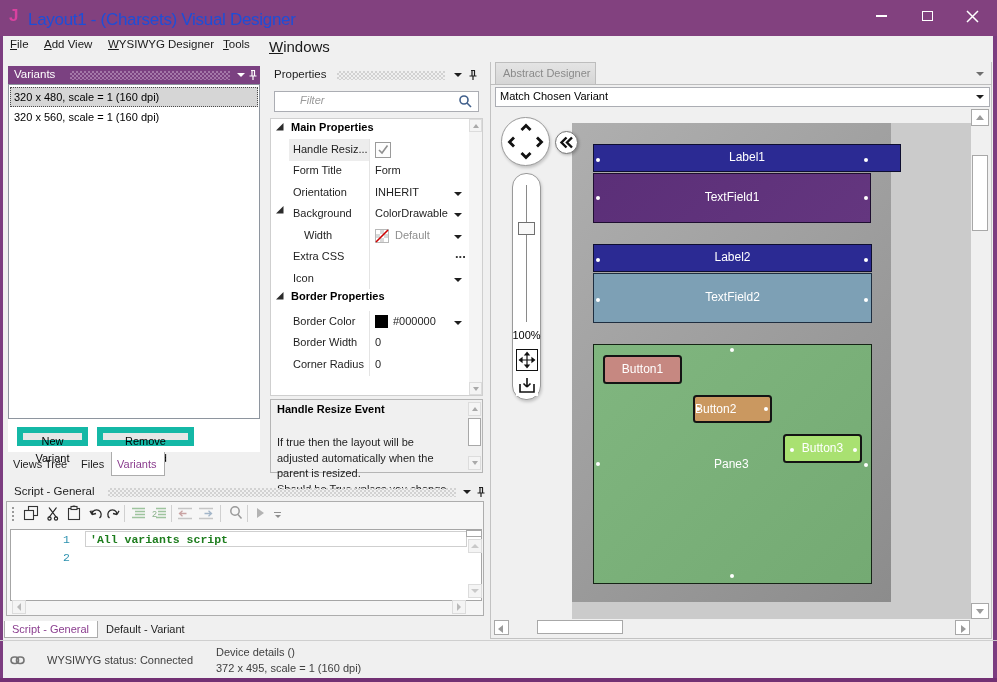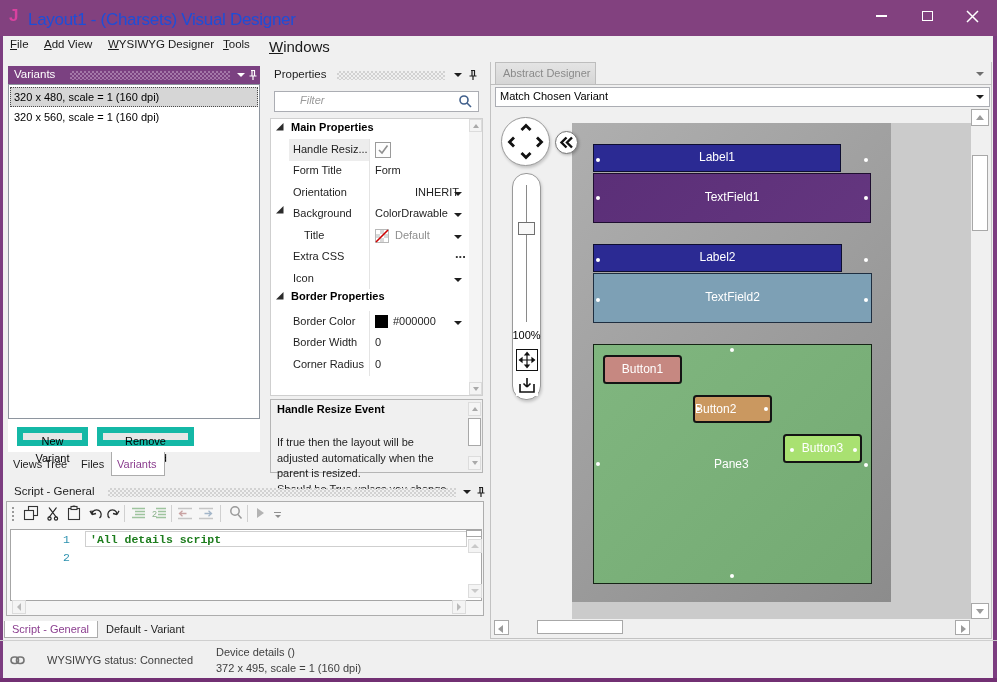--- a/index.html
+++ b/index.html
@@ -88,36 +88,36 @@
   </svg>
 <svg class="abs" style="left:276px;top:206px;" width="8" height="8">
     <polygon points="0,7.5 7.5,7.5 7.5,0" fill="#2B2B2B"></polygon>
   </svg>
 
 <div class="abs" style="left:289px;top:139px;width:80px;height:22px;background:#EDEDED;"></div>
 <div class="abs" style="left:293px;top:143px;width:74px;overflow:hidden;white-space:nowrap;font-size:11px;">Handle Resiz...</div>
 <div class="abs" style="left:293px;top:164px;font-size:11px;">Form Title</div>
 <div class="abs" style="left:293px;top:186px;font-size:11px;">Orientation</div>
 <div class="abs" style="left:293px;top:207px;font-size:11px;">Background</div>
-<div class="abs" style="left:304px;top:229px;font-size:11px;">Title</div>
+<div class="abs" style="left:304px;top:229px;font-size:11px;">Width</div>
 <div class="abs" style="left:293px;top:250px;font-size:11px;">Extra CSS</div>
 <div class="abs" style="left:293px;top:272px;font-size:11px;">Icon</div>
 <div class="abs" style="left:293px;top:315px;font-size:11px;">Border Color</div>
 <div class="abs" style="left:293px;top:336px;font-size:11px;">Border Width</div>
 <div class="abs" style="left:293px;top:358px;font-size:11px;">Corner Radius</div>
 
 <div class="abs" style="left:369px;top:139px;width:1px;height:150px;background:#E4E4E4;"></div>
 <div class="abs" style="left:369px;top:311px;width:1px;height:65px;background:#E4E4E4;"></div>
 
 <div class="abs" style="left:375px;top:142px;width:16px;height:16px;background:#FDFDFD;border:1px solid #9A9A9A;"></div>
 <svg class="abs" style="left:377px;top:144px;" width="12" height="12">
     <path d="M2 6 L5 9 L10.5 1.5" stroke="#8F8F8F" stroke-width="1.6" fill="none"></path>
   </svg>
 <div class="abs" style="left:375px;top:164px;font-size:11px;">Form</div>
-<div class="abs" style="left:375px;top:186px;font-size:11px;margin-left:40px;">INHERIT</div>
+<div class="abs" style="left:375px;top:186px;font-size:11px;">INHERIT</div>
 <div class="abs darr" style="left:454px;top:192px;"></div>
 <div class="abs" style="left:375px;top:207px;font-size:11px;width:78px;overflow:hidden;white-space:nowrap;">ColorDrawable</div>
 <div class="abs darr" style="left:454px;top:213px;"></div>
 <div class="abs" style="left:375px;top:229px;width:14px;height:14px;background:conic-gradient(#D8D8D8 25%,#FFF 0 50%,#D8D8D8 0 75%,#FFF 0);background-size:8px 8px;border:1px solid #B8B8B8;"></div>
 <svg class="abs" style="left:375px;top:229px;" width="14" height="14">
     <path d="M13 1 L1 13" stroke="#CC0000" stroke-width="1.6"></path>
   </svg>
 <div class="abs" style="left:395px;top:229px;font-size:11px;color:#8E8E8E;">Default</div>
 <div class="abs darr" style="left:454px;top:235px;"></div>
 <div class="abs" style="left:455px;top:246px;font-size:13px;font-weight:bold;color:#333;">...</div>
@@ -221,21 +221,21 @@
 <div class="abs" style="left:247px;top:505px;width:1px;height:17px;background:#D0D0D0;"></div>
 <div class="abs" style="left:257px;top:508px;width:0;height:0;border-top:5px solid transparent;border-bottom:5px solid transparent;border-left:7px solid #B3B3B3;"></div>
 <div class="abs" style="left:274px;top:512px;width:7px;height:4px;border-top:1.5px solid #8F8F8F;">
     <div style="margin:1.5px auto 0;width:0;height:0;border-left:3.5px solid transparent;border-right:3.5px solid transparent;border-top:3.5px solid #8F8F8F;"></div>
   </div>
 
 <div class="abs" style="left:10px;top:529px;width:472px;height:72px;background:#FFF;border:1px solid #A6A6A6;"></div>
 <div class="abs" style="left:46px;top:533px;width:24px;text-align:right;font-family:'Liberation Mono',monospace;font-size:11.5px;color:#2B91AF;">1</div>
 <div class="abs" style="left:46px;top:551px;width:24px;text-align:right;font-family:'Liberation Mono',monospace;font-size:11.5px;color:#2B91AF;">2</div>
 <div class="abs" style="left:85px;top:531px;width:382px;height:16px;border:1px solid #CFCFCF;"></div>
-<div class="abs" style="left:90px;top:533px;font-family:'Liberation Mono',monospace;font-size:11.5px;font-weight:bold;color:#1E7D1E;">'All details script</div>
+<div class="abs" style="left:90px;top:533px;font-family:'Liberation Mono',monospace;font-size:11.5px;font-weight:bold;color:#1E7D1E;">'All variants script</div>
 <div class="abs wsb" style="left:466px;top:530px;width:16px;height:7px;"></div>
 <div class="abs sbarrow" style="left:468px;top:539px;width:14px;height:14px;">
     <div style="width:0;height:0;border-left:4px solid transparent;border-right:4px solid transparent;border-bottom:4.5px solid #C9C9C9;"></div>
   </div>
 <div class="abs sbarrow" style="left:468px;top:584px;width:14px;height:14px;">
     <div style="width:0;height:0;border-left:4px solid transparent;border-right:4px solid transparent;border-top:4.5px solid #C9C9C9;"></div>
   </div>
 <div class="abs sbarrow" style="left:12px;top:600px;width:14px;height:14px;">
     <div style="width:0;height:0;border-top:4px solid transparent;border-bottom:4px solid transparent;border-right:4.5px solid #B9B9B9;"></div>
   </div>
@@ -264,23 +264,23 @@
 <div class="abs" style="left:490px;top:84px;width:502px;height:1px;background:#BDBDBD;"></div>
 <div class="abs" style="left:976px;top:72px;width:0;height:0;border-left:4px solid transparent;border-right:4px solid transparent;border-top:4px solid #6E6E6E;"></div>
 
 <div class="abs" style="left:495px;top:87px;width:495px;height:20px;background:#FFF;border:1px solid #ABADB3;"></div>
 <div class="abs" style="left:500px;top:90px;font-size:11px;color:#000;">Match Chosen Variant</div>
 <div class="abs darr" style="left:976px;top:95px;"></div>
 
 <div class="abs" style="left:572px;top:123px;width:401px;height:496px;background:#CBCBCB;"></div>
 <div class="abs" style="left:572px;top:123px;width:319px;height:479px;background:linear-gradient(135deg,#AFAFAF,#8C8C8C);"></div>
 
-<div class="abs" style="left:593px;top:144px;width:248px;height:28px;background:#2B2A93;border:1.5px solid #0E0E30;color:#FFF;font-size:12px;text-align:center;line-height:25px;">Label1</div>
+<div class="abs" style="left:593px;top:144px;width:308px;height:28px;background:#2B2A93;border:1.5px solid #0E0E30;color:#FFF;font-size:12px;text-align:center;line-height:25px;">Label1</div>
 <div class="abs" style="left:593px;top:173px;width:278px;height:50px;background:linear-gradient(135deg,#5B2F78,#64367F);border:1.5px solid #1E0E30;color:#FFF;font-size:12px;text-align:center;line-height:47px;">TextField1</div>
-<div class="abs" style="left:593px;top:244px;width:249px;height:28px;background:#2B2A93;border:1.5px solid #0E0E30;color:#FFF;font-size:12px;text-align:center;line-height:25px;">Label2</div>
+<div class="abs" style="left:593px;top:244px;width:279px;height:28px;background:#2B2A93;border:1.5px solid #0E0E30;color:#FFF;font-size:12px;text-align:center;line-height:25px;">Label2</div>
 <div class="abs" style="left:593px;top:273px;width:279px;height:50px;background:#7DA0B5;border:1.5px solid #1E2E40;color:#FFF;font-size:12px;text-align:center;line-height:47px;">TextField2</div>
 <div class="abs" style="left:593px;top:344px;width:279px;height:240px;background:linear-gradient(135deg,#80B67F,#74AA73);border:1.5px solid #152415;"></div>
 <div class="abs" style="left:714px;top:457px;color:#FFF;font-size:12px;">Pane3</div>
 <div class="abs" style="left:603px;top:355px;width:79px;height:29px;background:#C68881;border:2px solid #141414;border-radius:3.5px;color:#FFF;font-size:12px;text-align:center;line-height:25px;">Button1</div>
 <div class="abs" style="left:693px;top:395px;width:79px;height:28px;background:#CA9860;border:2px solid #141414;border-radius:3.5px;color:#FFF;font-size:12px;text-align:left;line-height:24px;">Button2</div>
 <div class="abs" style="left:783px;top:434px;width:79px;height:29px;background:#A9E171;border:2px solid #141414;border-radius:3.5px;color:#FFF;font-size:12px;text-align:center;line-height:25px;">Button3</div>
 
 <div class="dot" style="left:596px;top:158px;"></div>
 <div class="dot" style="left:864px;top:158px;"></div>
 <div class="dot" style="left:596px;top:196px;"></div>

